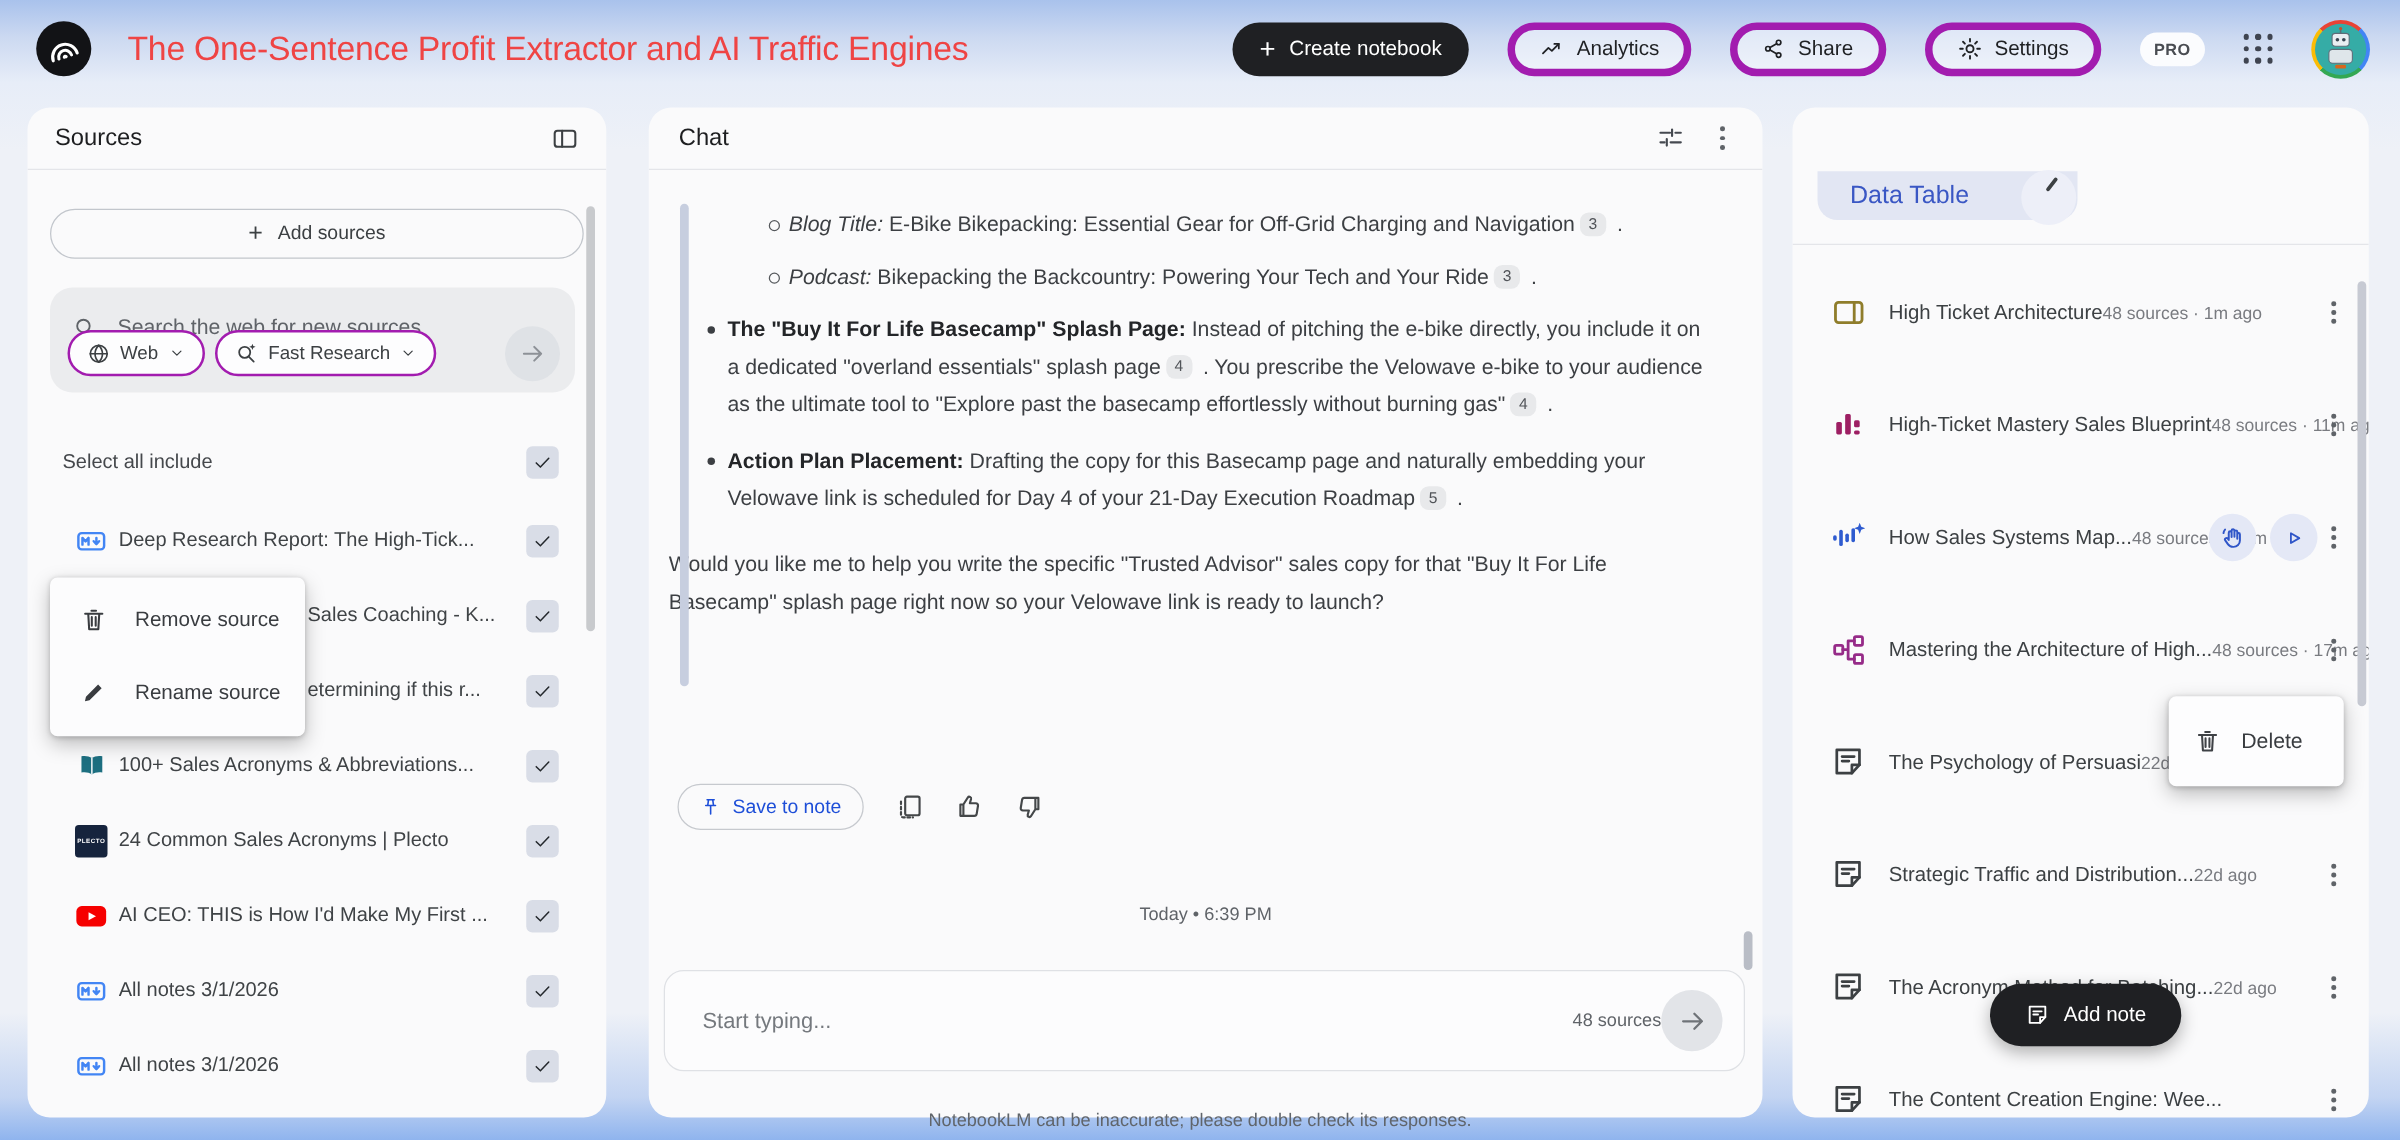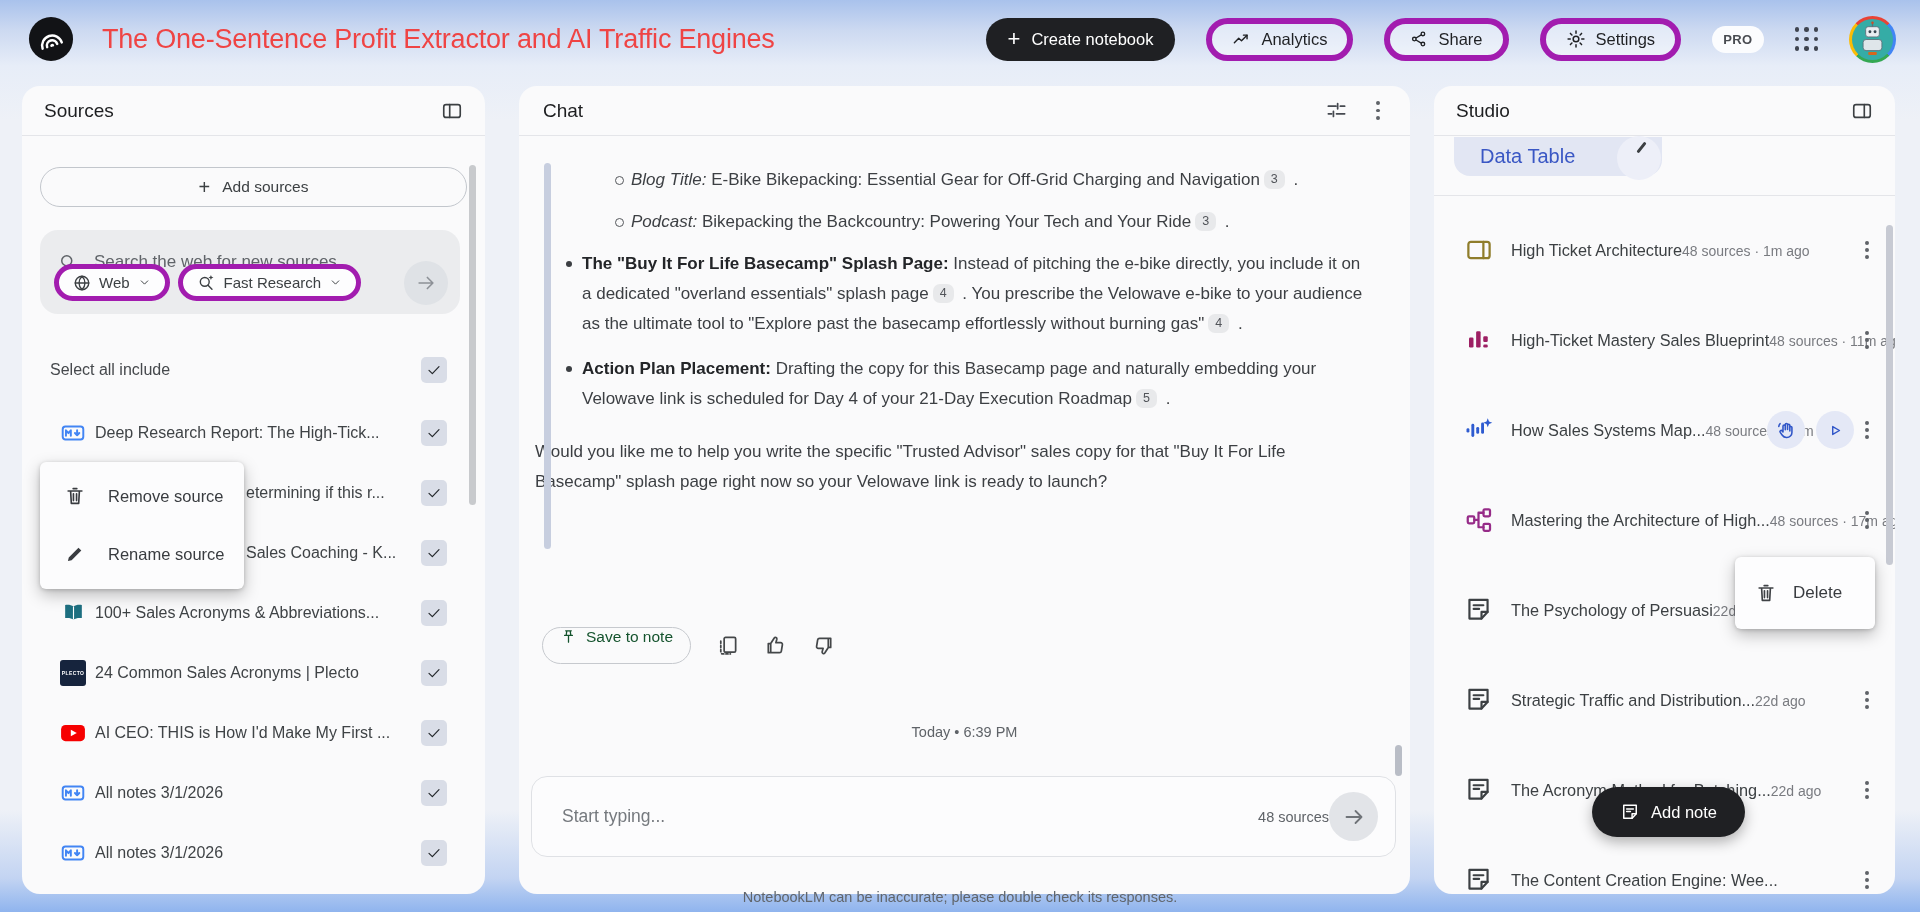--- a/index.html
+++ b/index.html
@@ -35,21 +35,21 @@
   
   .sources{left:22px;width:463px;}
   .addsrc{position:absolute;left:18px;top:81px;width:427px;height:40px;border:1px solid #c2c6cc;border-radius:20px;background:transparent;
     display:flex;align-items:center;justify-content:center;gap:12px;font-size:15.5px;color:#3c4043;font-family:inherit;cursor:pointer;}
   .addsrc .plus{font-size:20px;font-weight:400;}
   .searchcard{position:absolute;left:18px;top:144px;width:420px;height:84px;background:#ebecee;border-radius:18px;}
   .searchrow{position:absolute;left:18px;top:14px;right:14px;height:36px;display:flex;align-items:center;gap:14px;color:#5f6368;}
   .searchrow input{flex:1;border:none;background:transparent;outline:none;font-family:inherit;font-size:17px;color:#3c4043;}
   .searchrow input::placeholder{color:#5f6368;opacity:1;}
   .filterrow{position:absolute;left:14px;right:12px;bottom:13px;height:37px;display:flex;align-items:center;gap:8px;}
-  .fpill{display:flex;align-items:center;gap:8px;height:37px;padding:0 14px;background:#fdfdfe;border:5px solid #a21caf;border-radius:19px;
+  .fpill{display:flex;align-items:center;gap:8px;height:37px;padding:0 14px;background:#fdfdfe;border:2px solid #a21caf;border-radius:19px;
     font-size:15px;color:#3c4043;font-family:inherit;cursor:pointer;}
   .gocircle{margin-left:auto;width:44px;height:44px;border-radius:50%;border:none;background:#dfe2e6;color:#8d9197;display:flex;align-items:center;justify-content:center;cursor:pointer;}
   .selectall{position:absolute;left:28px;top:269px;right:38px;height:30px;display:flex;align-items:center;font-size:16px;color:#45484c;}
   .cbx{width:26px;height:26px;border-radius:5px;background:#d9dde7;display:flex;align-items:center;justify-content:center;color:#24282c;cursor:pointer;flex:0 0 auto;}
   .selectall .cbx{position:absolute;right:0;}
   .srclist{position:absolute;left:0;top:317px;right:0;}
   .srow{height:60px;display:flex;align-items:center;padding:0 38px;box-sizing:border-box;}
   .srow .sic{width:26px;height:26px;margin-right:9px;flex:0 0 auto;display:flex;align-items:center;justify-content:center;}
   .srow .stitle{flex:1;font-size:16px;color:#3f4346;white-space:nowrap;overflow:hidden;}
   .srow.frag .stitle{margin-left:186px;}
@@ -73,22 +73,22 @@
   .blk.sub{padding-left:96px;padding-right:44px;}
   .blk.sub:before{content:"";position:absolute;left:80px;top:11px;width:7px;height:7px;border:1.6px solid #55585c;border-radius:50%;}
   .blk.main{padding-left:47px;margin-bottom:15px;}
   .blk.main:before{content:"";position:absolute;left:31px;top:12px;width:6px;height:6px;background:#3c3f43;border-radius:50%;}
   .blk.para{margin-top:23px;}
   .lbl-i{font-style:italic;}
   .lbl-b{font-weight:700;color:#232528;}
   .cite{display:inline-block;background:#e8e9eb;border-radius:7px;padding:0 7px;font-size:12.5px;line-height:19px;color:#515459;
     vertical-align:2px;margin:0 4px;cursor:pointer;}
   .saverow{position:absolute;left:23px;top:541px;display:flex;align-items:center;gap:25px;color:#444749;}
-  .savebtn{display:flex;gap:9px;height:37px;padding:0 17px;border:1px solid #c6c9ce;border-radius:19px;background:transparent;
-    font-size:15.5px;color:#14532d;font-family:inherit;cursor:pointer;}
+  .savebtn{display:flex;align-items:center;gap:9px;height:37px;padding:0 17px;border:1px solid #c6c9ce;border-radius:19px;background:transparent;
+    font-size:15.5px;color:#1d4ed8;font-family:inherit;cursor:pointer;}
   .icbtn{background:none;border:none;padding:0;color:#444749;cursor:pointer;}
   .datechip{position:absolute;left:0;top:638px;width:100%;text-align:center;font-size:14.5px;color:#5f6368;}
   .inputcard{position:absolute;left:12px;top:690px;width:865px;height:81px;background:#fcfcfd;border:1px solid #dfe1e5;border-radius:16px;
     box-sizing:border-box;display:flex;align-items:center;padding:0 17px 0 28px;}
   .inputcard input{flex:1;border:none;background:transparent;outline:none;font-family:inherit;font-size:17.5px;color:#3c4043;}
   .inputcard input::placeholder{color:#75797e;opacity:1;}
   .srccount{font-size:14.5px;color:#5f6368;white-space:nowrap;}
   .sendbtn{width:49px;height:49px;border-radius:50%;border:none;background:#e2e4e8;color:#6f7378;display:flex;align-items:center;justify-content:center;cursor:pointer;}
   .chat-left-bar{position:absolute;left:25px;top:77px;width:7px;height:386px;border-radius:4px;background:#c7cedf;}
   .chat-right-thumb{position:absolute;left:876px;top:659px;width:7px;height:31px;border-radius:4px;background:#b9bdc6;}
@@ -299,29 +299,29 @@
             </svg>
           </span>
         <span class="stitle">Deep Research Report: The High-Tick...</span>
         <span class="cbx">
             <svg width="16" height="16" viewBox="0 0 24 24">
               <path class="st" stroke-width="2.6" d="M4.5 12.5l5 5L19.5 7"></path>
             </svg>
           </span>
       </div>
       <div class="srow frag">
-        <span class="stitle">etermining if this r...</span>
+        <span class="stitle">Sales Coaching - K...</span>
         <span class="cbx">
             <svg width="16" height="16" viewBox="0 0 24 24">
               <path class="st" stroke-width="2.6" d="M4.5 12.5l5 5L19.5 7"></path>
             </svg>
           </span>
       </div>
       <div class="srow frag">
-        <span class="stitle">Sales Coaching - K...</span>
+        <span class="stitle">etermining if this r...</span>
         <span class="cbx">
             <svg width="16" height="16" viewBox="0 0 24 24">
               <path class="st" stroke-width="2.6" d="M4.5 12.5l5 5L19.5 7"></path>
             </svg>
           </span>
       </div>
       <div class="srow">
         <span class="sic">
             <svg width="25" height="25" viewBox="0 0 24 24">
               <path d="M12 5.2C10 3.8 7 3.3 4 3.8v12.6c3-.5 6 0 8 1.4 2-1.4 5-1.9 8-1.4V3.8c-3-.5-6-.1-8 1.4z" fill="#1d6f80"></path>
@@ -503,31 +503,20 @@
             </svg>
           </span>
       </button>
     </div>
 
     <div class="chat-left-bar"></div>
     <div class="chat-right-thumb"></div>
   </section>
 
   <section class="panel studio">
-    <div class="panel-head">
-      <span>Studio</span>
-      <span class="collapse">
-          <svg width="22" height="22" viewBox="0 0 24 24">
-            <g class="st" stroke-width="1.7">
-              <rect x="3" y="5" width="18" height="14" rx="2.5"></rect>
-              <path d="M14.5 5v14"></path>
-            </g>
-          </svg>
-        </span>
-    </div>
 
     <div class="chip">
       <span>Data Table</span>
     </div>
     <div class="chipcircle">
         <i></i>
       </div>
     <div class="divider2"></div>
 
     <div class="stulist">

